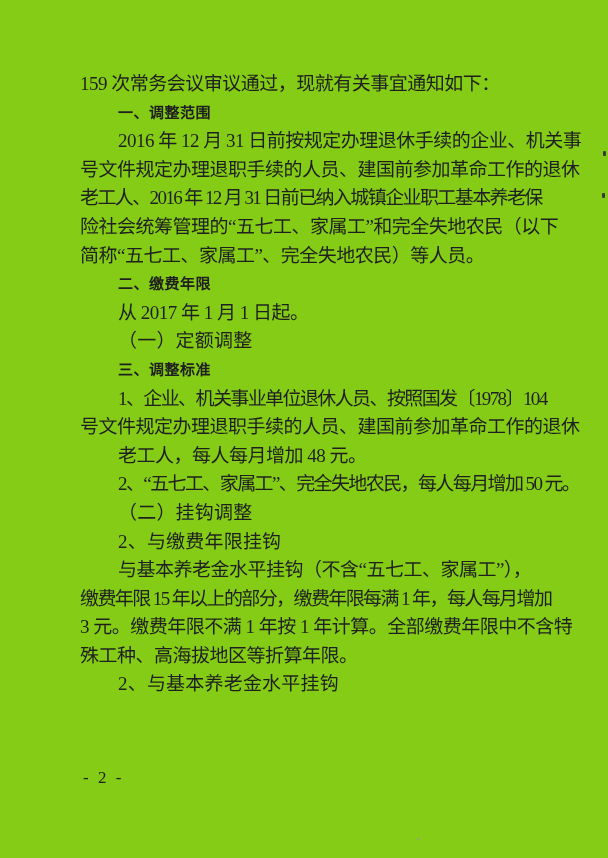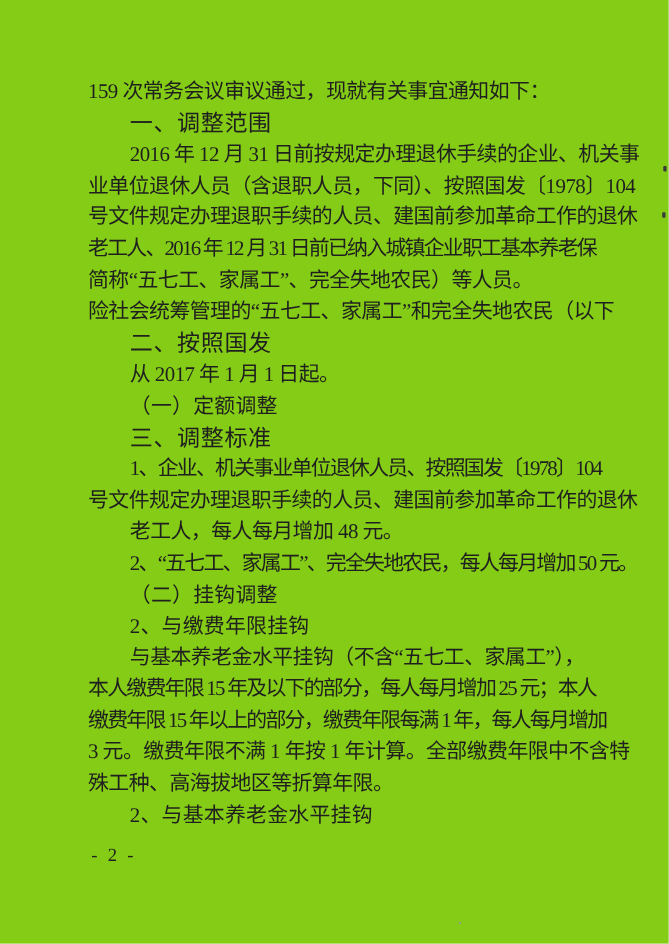--- a/index.html
+++ b/index.html
@@ -25,23 +25,23 @@
   .line {
     font-size: 19px;
     line-height: 28.6px;
     white-space: nowrap;
     letter-spacing: -0.5px;
   }
   .indent {
     text-indent: 38px;
   }
   .heading {
-    font-weight: 400;
+    font-weight: 700;
     font-family: "Liberation Sans", "DejaVu Sans", sans-serif;
-    font-size: 21px;
+    font-size: 15px;
     letter-spacing: 0.5px;
   }
   .sub {
     letter-spacing: 0.2px;
   }
   .tight {
     letter-spacing: -1.6px;
   }
   .page-number {
     position: absolute;
@@ -61,37 +61,35 @@
   .speck-3 { left: 417px; top: 838px; width: 2px; height: 2px; background: #9a9a9a; }
 </style>
 </head>
 <body>
 
 <div class="page">
   <div class="content">
     <div class="line">159 次常务会议审议通过，现就有关事宜通知如下：</div>
     <div class="line heading indent">一、调整范围</div>
     <div class="line indent">2016 年 12 月 31 日前按规定办理退休手续的企业、机关事</div>
-    <div class="line">业单位退休人员（含退职人员，下同）、按照国发〔1978〕104</div>
     <div class="line">号文件规定办理退职手续的人员、建国前参加革命工作的退休</div>
     <div class="line tight">老工人、2016 年 12 月 31 日前已纳入城镇企业职工基本养老保</div>
+    <div class="line">险社会统筹管理的“五七工、家属工”和完全失地农民（以下</div>
     <div class="line">简称“五七工、家属工”、完全失地农民）等人员。</div>
-    <div class="line">险社会统筹管理的“五七工、家属工”和完全失地农民（以下</div>
-    <div class="line heading indent">二、按照国发</div>
+    <div class="line heading indent">二、缴费年限</div>
     <div class="line indent">从 2017 年 1 月 1 日起。</div>
     <div class="line sub indent">（一）定额调整</div>
     <div class="line heading indent">三、调整标准</div>
     <div class="line indent tight">1、企业、机关事业单位退休人员、按照国发〔1978〕104</div>
     <div class="line">号文件规定办理退职手续的人员、建国前参加革命工作的退休</div>
     <div class="line indent">老工人，每人每月增加 48 元。</div>
     <div class="line indent tight">2、“五七工、家属工”、完全失地农民，每人每月增加 50 元。</div>
     <div class="line sub indent">（二）挂钩调整</div>
     <div class="line sub indent">2、与缴费年限挂钩</div>
     <div class="line indent">与基本养老金水平挂钩（不含“五七工、家属工”），</div>
-    <div class="line tight">本人缴费年限 15 年及以下的部分，每人每月增加 25 元；本人</div>
     <div class="line tight">缴费年限 15 年以上的部分，缴费年限每满 1 年，每人每月增加</div>
     <div class="line">3 元。缴费年限不满 1 年按 1 年计算。全部缴费年限中不含特</div>
     <div class="line">殊工种、高海拔地区等折算年限。</div>
     <div class="line sub indent">2、与基本养老金水平挂钩</div>
   </div>
 
   <div class="page-number">- 2 -</div>
 
   <i class="speck speck-1"></i>
   <i class="speck speck-2"></i>

